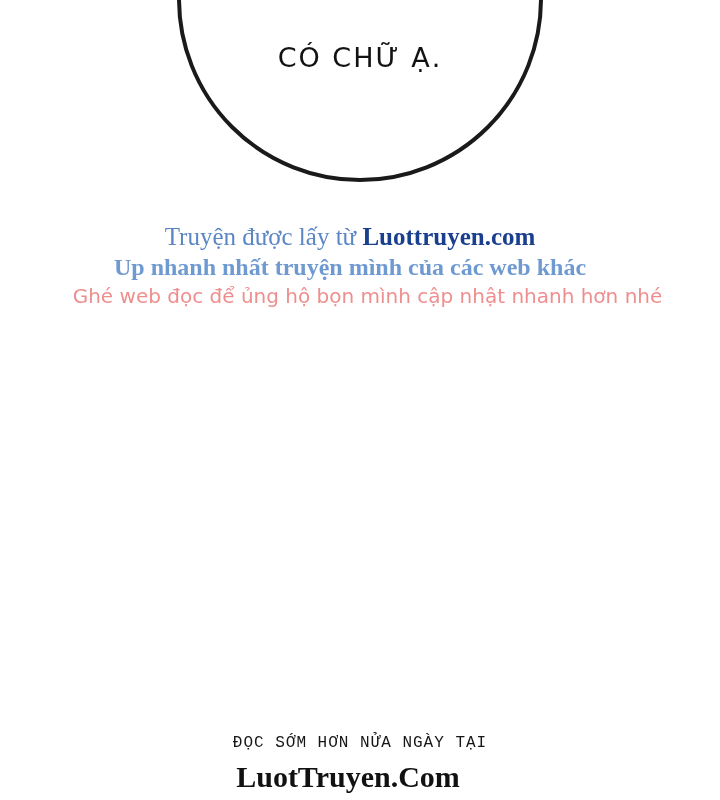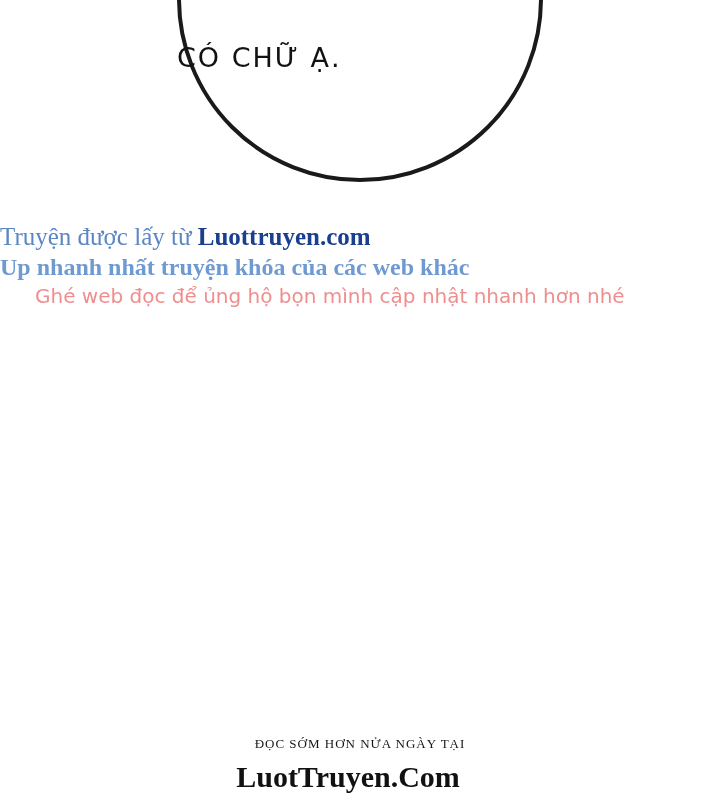--- a/index.html
+++ b/index.html
@@ -25,35 +25,35 @@
     border: 4px solid #1a1a1a;
     border-radius: 50%;
     background: #ffffff;
     box-sizing: border-box;
   }
   .bubble-text {
     position: absolute;
     left: 177px;
     top: 42px;
     width: 366px;
-    text-align: left;
+    text-align: center;
     font-family: "DejaVu Sans", sans-serif;
     font-size: 27px;
     letter-spacing: 2px;
     color: #121212;
     white-space: nowrap;
   }
 
   
   .credit {
     position: absolute;
     left: 0;
     top: 222px;
     width: 700px;
-    text-align: left;
+    text-align: center;
   }
   .credit-line1 {
     font-family: "Liberation Serif", serif;
     font-size: 25px;
     color: #5b86c4;
     line-height: 1.2;
     white-space: nowrap;
   }
   .credit-line1 .site {
     color: #1a3f8f;
@@ -78,22 +78,22 @@
 
   
   .footer {
     position: absolute;
     left: 0;
     bottom: 6px;
     width: 720px;
     text-align: center;
   }
   .footer-small {
-    font-family: Liberation Serif, serif;
-    font-size: 13px;
+    font-family: Liberation Mono, monospace;
+    font-size: 16px;
     letter-spacing: 1px;
     color: #161616;
     white-space: nowrap;
   }
   .footer-big {
     font-family: "Liberation Serif", serif;
     font-size: 30px;
     font-weight: bold;
     color: #111111;
     padding-right: 24px;
@@ -104,20 +104,20 @@
 </head>
 <body>
 
 <div class="bubble"></div>
 <div class="bubble-text">CÓ CHỮ Ạ.</div>
 
 <div class="credit">
   <div class="credit-line1">
     <span>Truyện được lấy từ </span><span class="site">Luottruyen.com</span>
   </div>
-  <div class="credit-line2">Up nhanh nhất truyện khóa của các web khác</div>
+  <div class="credit-line2">Up nhanh nhất truyện mình của các web khác</div>
   <div class="credit-line3">Ghé web đọc để ủng hộ bọn mình cập nhật nhanh hơn nhé</div>
 </div>
 
 <div class="footer">
   <div class="footer-small">ĐỌC SỚM HƠN NỬA NGÀY TẠI</div>
   <div class="footer-big">LuotTruyen.Com</div>
 </div>
 
 </body></html>

